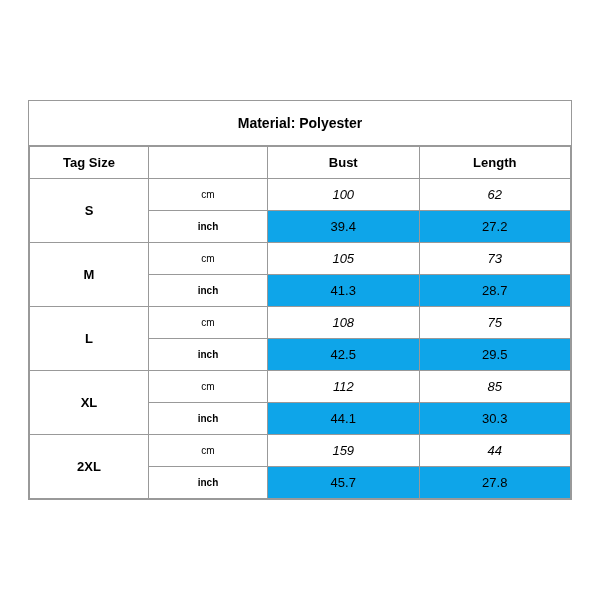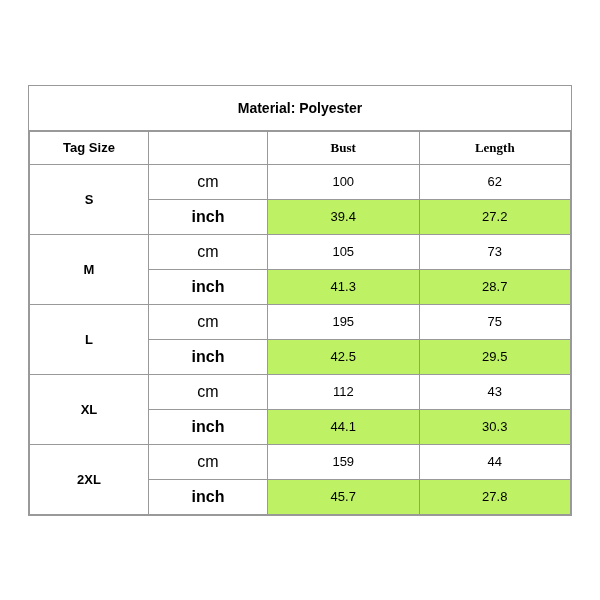--- a/index.html
+++ b/index.html
@@ -53,43 +53,43 @@
     .tag-size-header {
       width: 22%;
     }
 
     .unit-col {
       width: 22%;
     }
 
     .data-col {
       width: 28%;
-      font-family: Liberation Serif, serif;
     }
 
     .tag-size-cell {
       font-weight: bold;
       font-size: 13px;
     }
 
     .unit-cell {
-      font-size: 16px;
+      font-size: 10px;
     }
 
     .unit-cell.inch {
       font-weight: bold;
     }
 
     .shaded {
-      background-color: #bef264;
+      background-color: #0ea5e9;
       text-align: center;
     }
 
     .normal-bg {
       background-color: #fff;
+      font-style: italic;
     }
   </style>
 </head>
 <body>
 
 <div class="container">
   <div class="title-row">Material: Polyester</div>
   <table>
     <thead>
       <tr>
@@ -118,33 +118,33 @@
           <td class="normal-bg">73</td>
         </tr>
         <tr>
           <td class="unit-cell inch">inch</td>
           <td class="shaded">41.3</td>
           <td class="shaded">28.7</td>
         </tr>
         <tr>
           <td rowspan="2" class="tag-size-cell">L</td>
           <td class="unit-cell">cm</td>
-          <td class="normal-bg">195</td>
+          <td class="normal-bg">108</td>
           <td class="normal-bg">75</td>
         </tr>
         <tr>
           <td class="unit-cell inch">inch</td>
           <td class="shaded">42.5</td>
           <td class="shaded">29.5</td>
         </tr>
         <tr>
           <td rowspan="2" class="tag-size-cell">XL</td>
           <td class="unit-cell">cm</td>
           <td class="normal-bg">112</td>
-          <td class="normal-bg">43</td>
+          <td class="normal-bg">85</td>
         </tr>
         <tr>
           <td class="unit-cell inch">inch</td>
           <td class="shaded">44.1</td>
           <td class="shaded">30.3</td>
         </tr>
         <tr>
           <td rowspan="2" class="tag-size-cell">2XL</td>
           <td class="unit-cell">cm</td>
           <td class="normal-bg">159</td>

